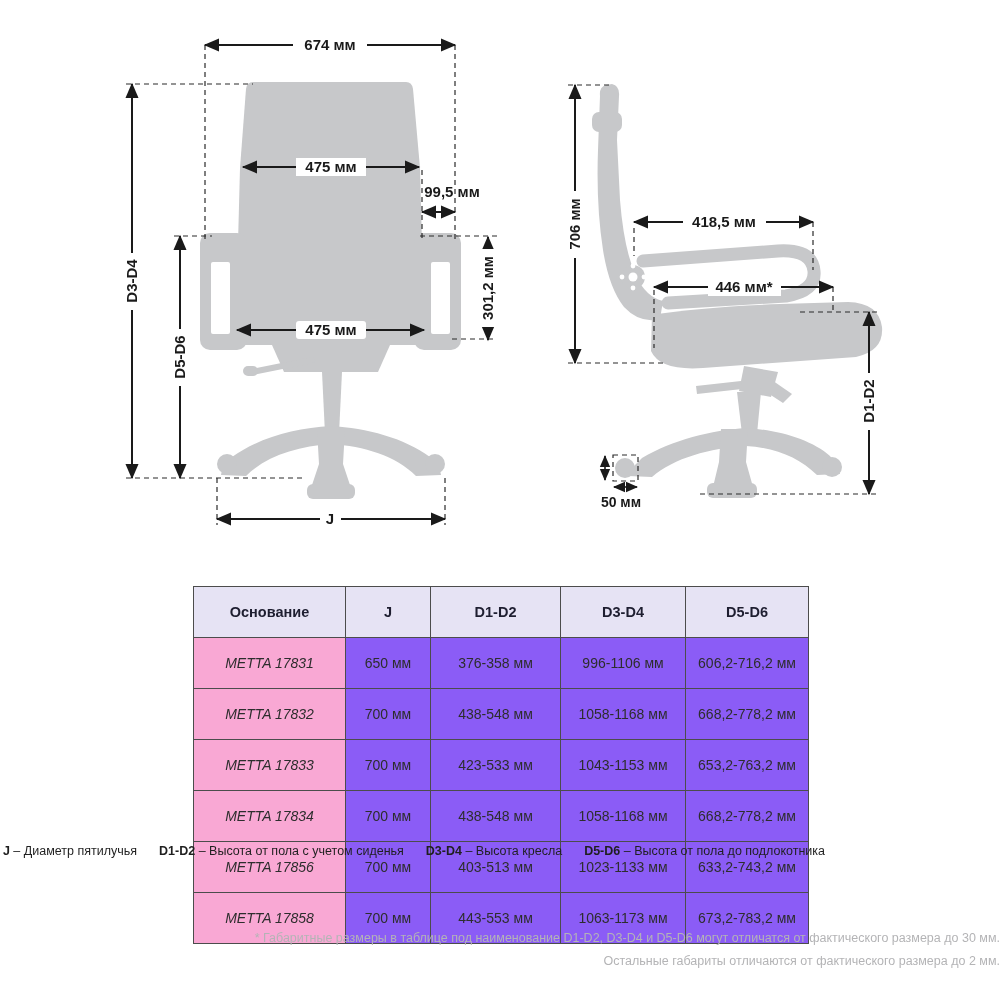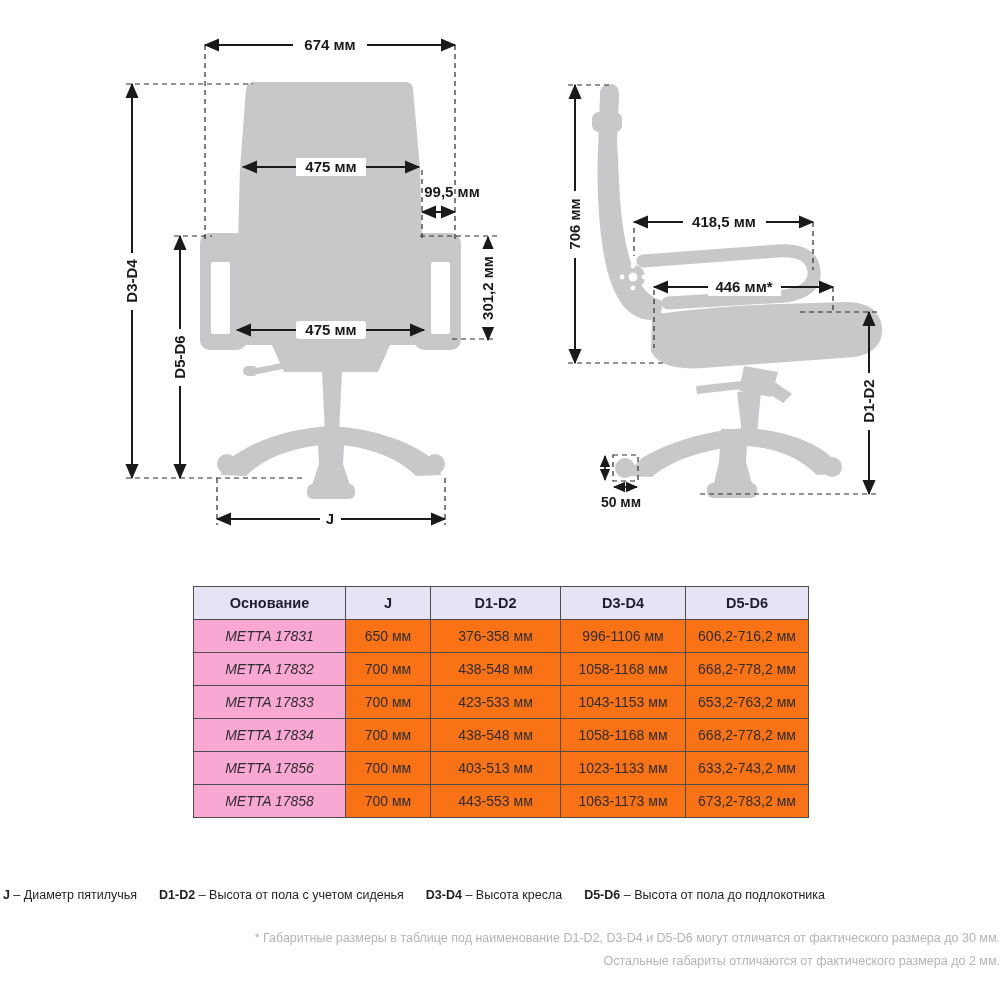--- a/index.html
+++ b/index.html
@@ -11,28 +11,28 @@
   .dim-label-sm{font-size:14px;font-weight:bold;fill:#1a1a1a;}
   .dim-line{stroke:#1a1a1a;stroke-width:2;}
   .dim-line-sm{stroke:#1a1a1a;stroke-width:1.6;}
   .dash{stroke:#2b2b2b;stroke-width:1.2;stroke-dasharray:5 4;fill:none;}
   .chair{fill:#c7c8ca;}
   .whitecut{fill:#ffffff;}
   .labelbg{fill:#ffffff;}
 
   
   #spec-table{position:absolute;left:193px;top:586px;width:615px;border-collapse:collapse;table-layout:fixed;}
-  #spec-table th,#spec-table td{border:1.5px solid #4c4c4c;height:32px;text-align:center;vertical-align:middle;padding:0 2px;overflow:hidden;}
+  #spec-table th,#spec-table td{border:1.5px solid #4c4c4c;height:32px;text-align:center;vertical-align:middle;padding:9px 2px;overflow:hidden;}
   #spec-table th{background:#e6e3f4;font-size:14.5px;font-weight:bold;color:#1e1e30;}
-  #spec-table td{font-size:14px;color:#2d2d2d;background:#f97316;}
+  #spec-table td{font-size:14px;color:#2d2d2d;background:#8b5cf6;}
   #spec-table td.model{background:#f9a8d4;font-style:italic;}
   .c0{width:152px;}.c1{width:85px;}.c2{width:130px;}.c3{width:125px;}.c4{width:123px;}
 
   
-  #legend{position:absolute;left:0;top:888px;width:828px;display:flex;justify-content:center;gap:22px;font-size:12.5px;color:#1f1f1f;white-space:nowrap;}
+  #legend{position:absolute;left:0;top:844px;width:828px;display:flex;justify-content:center;gap:22px;font-size:12.5px;color:#1f1f1f;white-space:nowrap;}
   #legend b{font-weight:bold;}
 
   
   #footnote{position:absolute;left:0;top:927px;width:1000px;text-align:right;font-size:12.5px;line-height:23px;color:#b4b4b6;}
 </style>
 </head>
 <body>
 
 <div id="stage">
 

